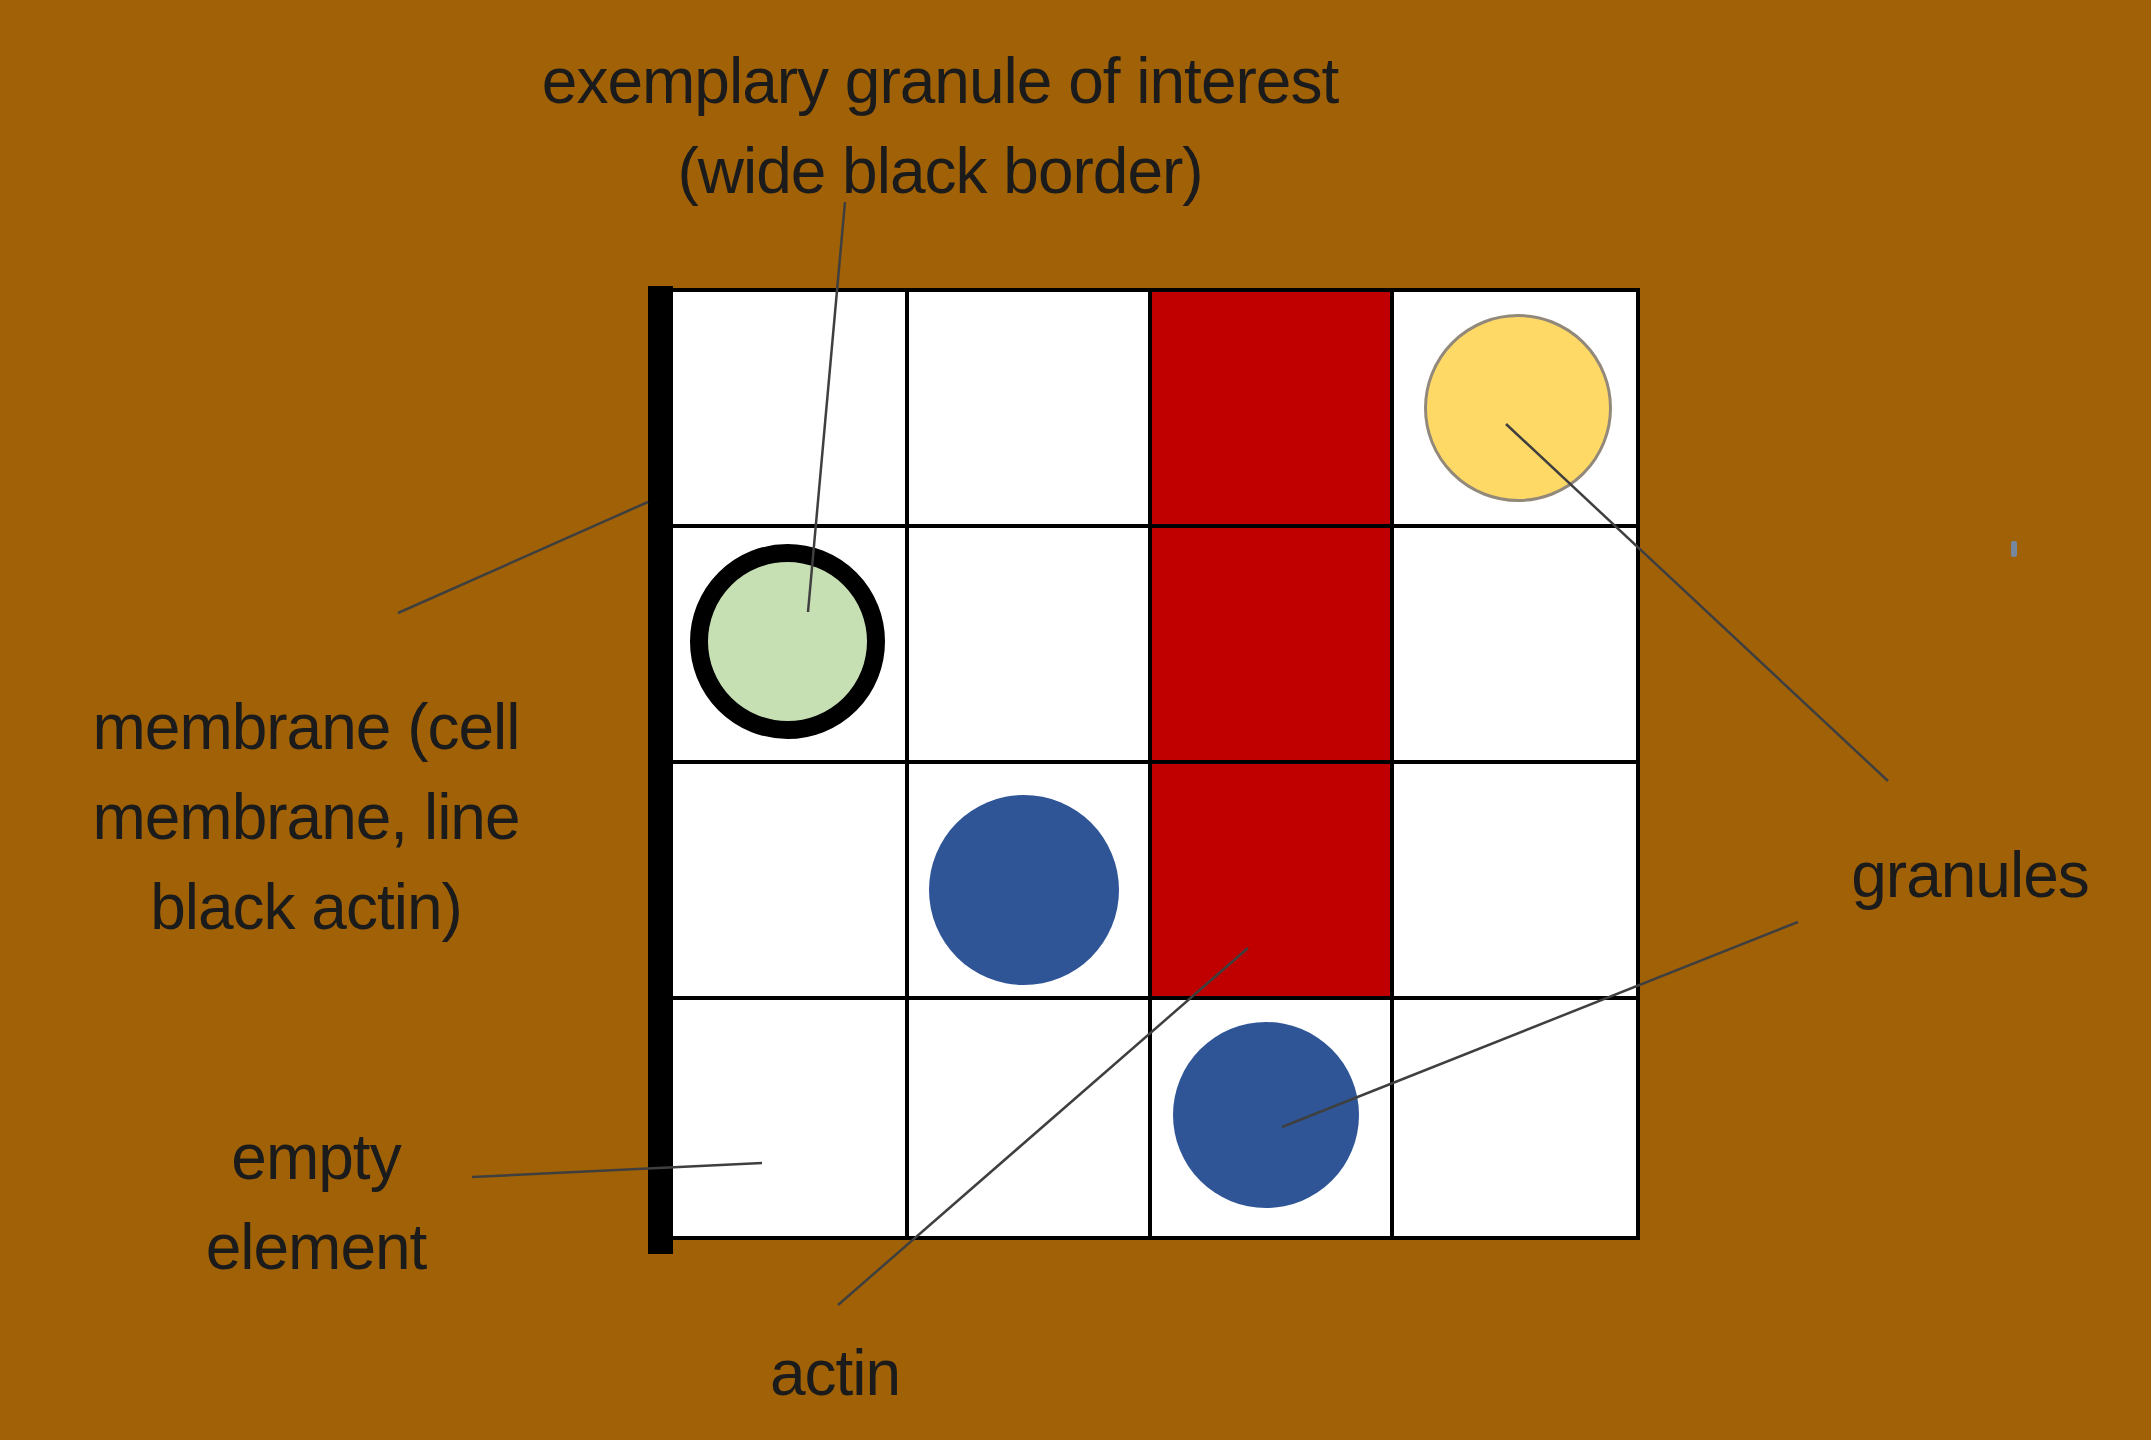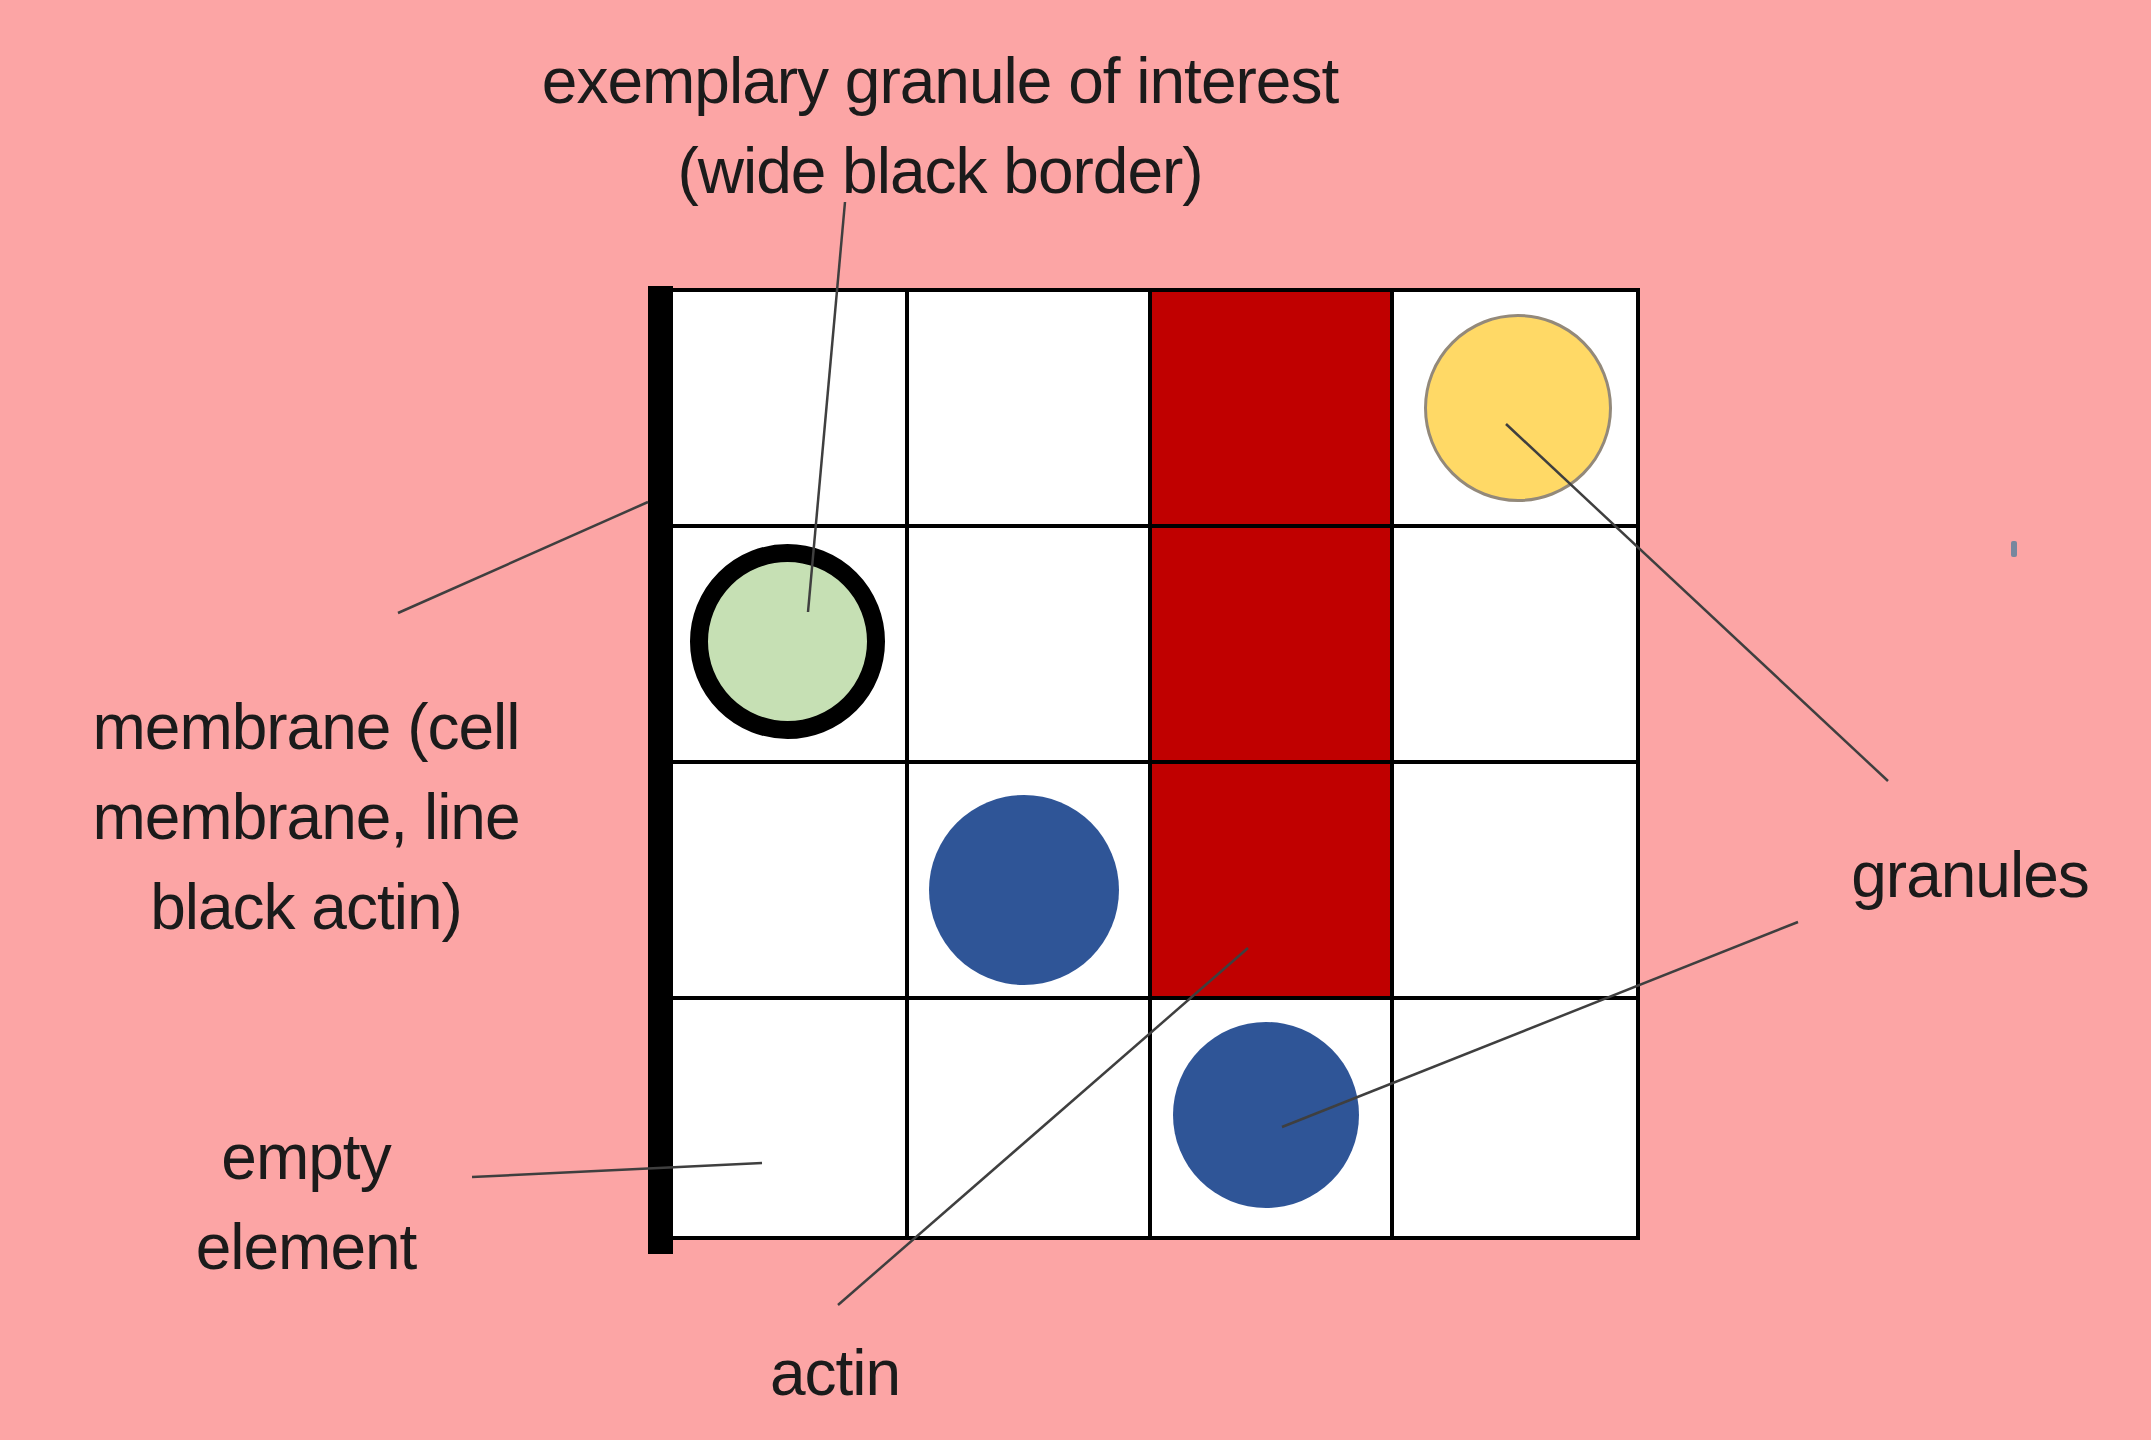--- a/index.html
+++ b/index.html
@@ -1,19 +1,19 @@
 <!DOCTYPE html>
 <html><head>
 <meta charset="utf-8">
 <style>
   html,body{margin:0;padding:0;background:#ffffff;}
   #page{
     position:relative;
     width:2151px;height:1440px;
-    background:#fca5a5;
+    background:#a16207;
     overflow:hidden;
     font-family:"Liberation Sans",sans-serif;
     color:#1b1b1b;
   }
   .label{
     position:absolute;
     font-size:64px;
     line-height:90px;
     letter-spacing:-1px;
     text-align:center;
@@ -75,21 +75,21 @@
     <div>exemplary granule of interest</div>
     <div>(wide black border)</div>
   </div>
 
   <div class="label" style="left:6px;top:682px;width:600px;">
     <div>membrane (cell</div>
     <div>membrane, line</div>
     <div>black actin)</div>
   </div>
 
-  <div class="label" style="left:6px;top:1112px;width:600px;">
+  <div class="label" style="left:16px;top:1112px;width:600px;">
     <div>empty</div>
     <div>element</div>
   </div>
 
   <div class="label" style="left:1700px;top:830px;width:540px;">granules</div>
 
   <div class="label" style="left:660px;top:1328px;width:350px;">actin</div>
 
   <div id="grid">
       <div class="cell"></div>

